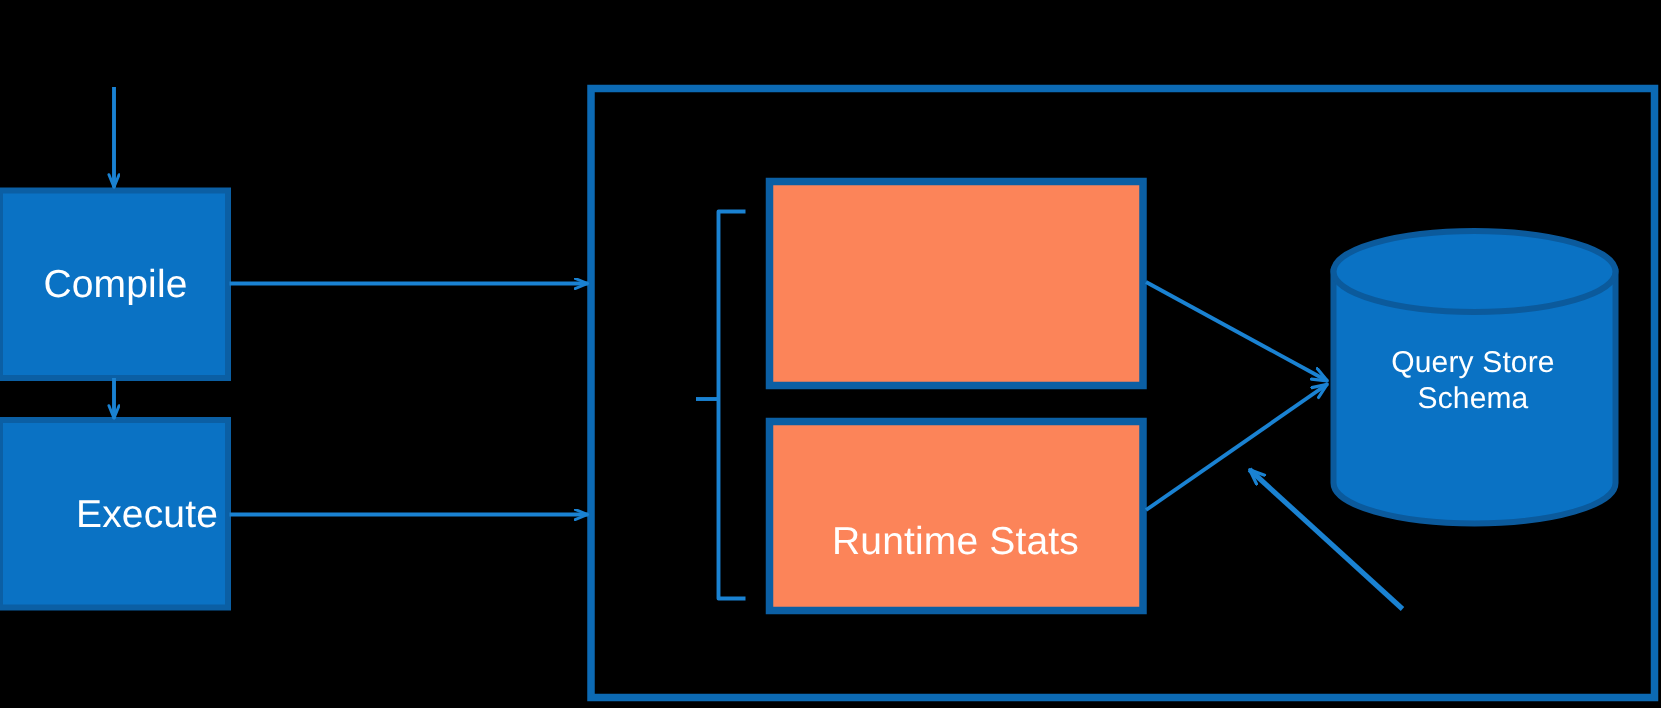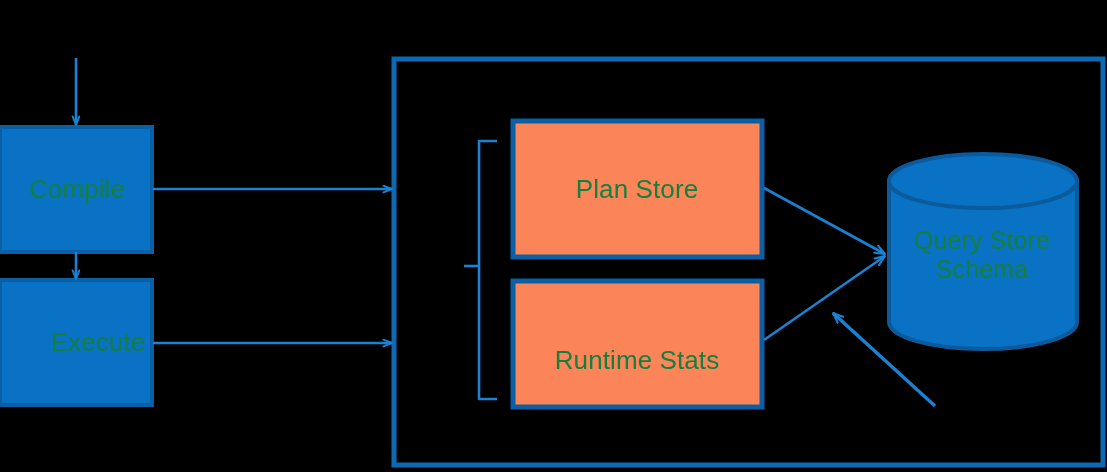--- a/index.html
+++ b/index.html
@@ -20,35 +20,35 @@
     left: 0;
     top: 0;
     width: 1107px;
     height: 472px;
   }
   .node-label {
     position: absolute;
     display: flex;
     align-items: center;
     justify-content: center;
-    color: #15803d;
+    color: #ffffff;
     font-family: "Liberation Sans", sans-serif;
     font-size: 26px;
     font-weight: 400;
     line-height: 1.18;
     text-align: center;
     letter-spacing: 0.1px;
     white-space: pre-line;
     pointer-events: none;
   }
   #lbl-compile   { left: 2px;   top: 127px; width: 150px; height: 125px; }
   #lbl-execute   { left: 2px;   top: 280px; width: 150px; height: 125px; margin-left: 21px; }
   #lbl-planstore { left: 512px; top: 120px; width: 250px; height: 138px; }
   #lbl-runtime   { left: 512px; top: 280px; width: 250px; height: 160px; }
-  #lbl-cylinder  { left: 888px; top: 205px; width: 188px; height: 100px; font-size: 25px; }
+  #lbl-cylinder  { left: 888px; top: 205px; width: 188px; height: 100px; font-size: 20px; }
 </style>
 </head>
 <body>
 
 <div id="stage">
 
   <svg class="svg-layer" viewBox="0 0 1107 472" xmlns="http://www.w3.org/2000/svg">
     <defs>
       <marker id="arrowOpen" markerWidth="12" markerHeight="12" refX="9.6" refY="4" orient="auto" markerUnits="userSpaceOnUse">
         <path d="M1,0.6 L9.4,4 L1,7.4" fill="none" stroke="#1a82d2" stroke-width="1.9" stroke-linecap="round" stroke-linejoin="round"></path>
@@ -90,20 +90,19 @@
 
     <line x1="764" y1="340" x2="885" y2="256" stroke="#1a82d2" stroke-width="2.6" marker-end="url(#arrowOpenThin)"></line>
 
     <line x1="935" y1="406" x2="833" y2="313" stroke="#1a82d2" stroke-width="3.4" marker-end="url(#arrowOpenThin)"></line>
   </svg>
 
   <div class="node-label" id="lbl-compile">Compile</div>
 
   <div class="node-label" id="lbl-execute">Execute</div>
 
-  <div class="node-label" id="lbl-planstore">Plan Store</div>
 
   <div class="node-label" id="lbl-runtime">Runtime Stats</div>
 
   <div class="node-label" id="lbl-cylinder">Query Store
 Schema</div>
 
 </div>
 
 </body></html>

